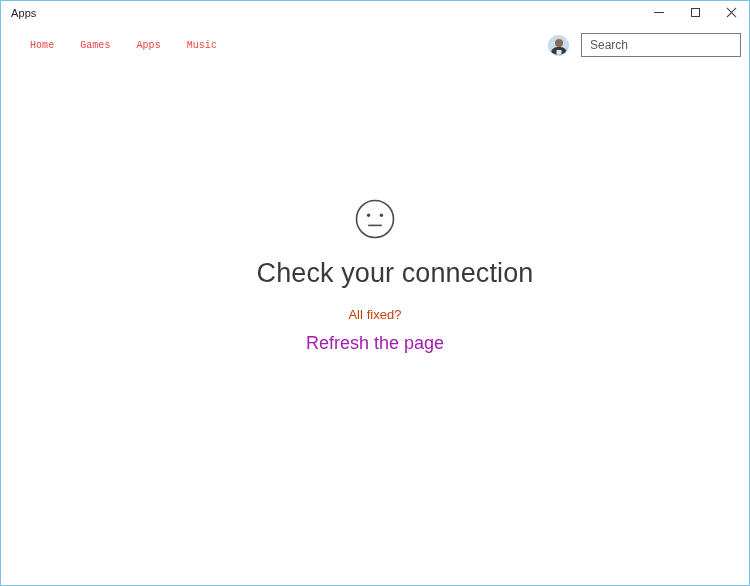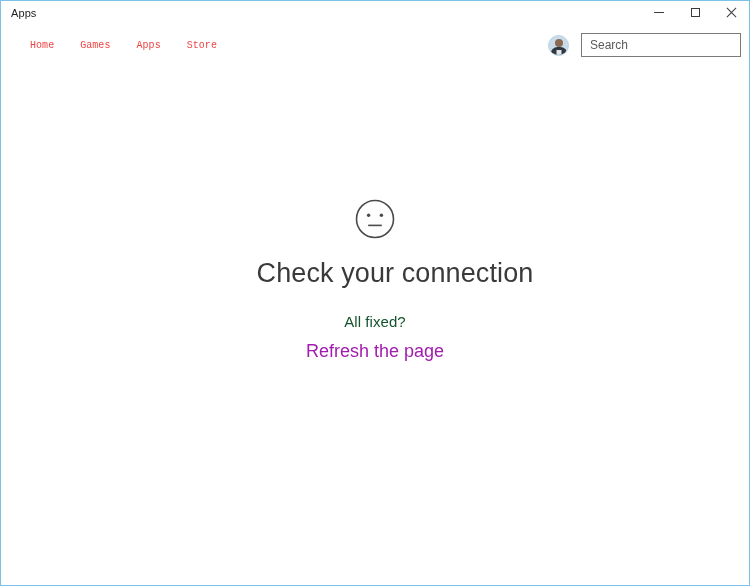--- a/index.html
+++ b/index.html
@@ -198,23 +198,23 @@
     font-size: 27px;
     font-weight: 300;
     color: #3a3a3a;
     margin-top: 19px;
     letter-spacing: 0.1px;
     line-height: 1.15;
     padding-left: 40px;
   }
 
   .subhead {
-    font-size: 15px;
-    color: #14532d;
-    margin-top: 24px;
+    font-size: 13px;
+    color: #c2410c;
+    margin-top: 18px;
     letter-spacing: 0.05px;
   }
 
   .refresh-link {
     display: inline-block;
     font-size: 18px;
     color: #a21caf;
     margin-top: 11px;
     text-decoration: none;
     cursor: pointer;
@@ -258,21 +258,21 @@
         <span class="glyph-x"></span>
       </div>
     </div>
   </div>
 
   <div class="navbar">
     <div class="nav-items">
       <div class="nav-item">Home</div>
       <div class="nav-item">Games</div>
       <div class="nav-item">Apps</div>
-      <div class="nav-item">Store</div>
+      <div class="nav-item">Music</div>
     </div>
 
     <div class="nav-right">
       <div class="avatar">
         <span class="head"></span>
         <span class="body"></span>
         <span class="shirt"></span>
       </div>
 
       <div class="searchbox">

